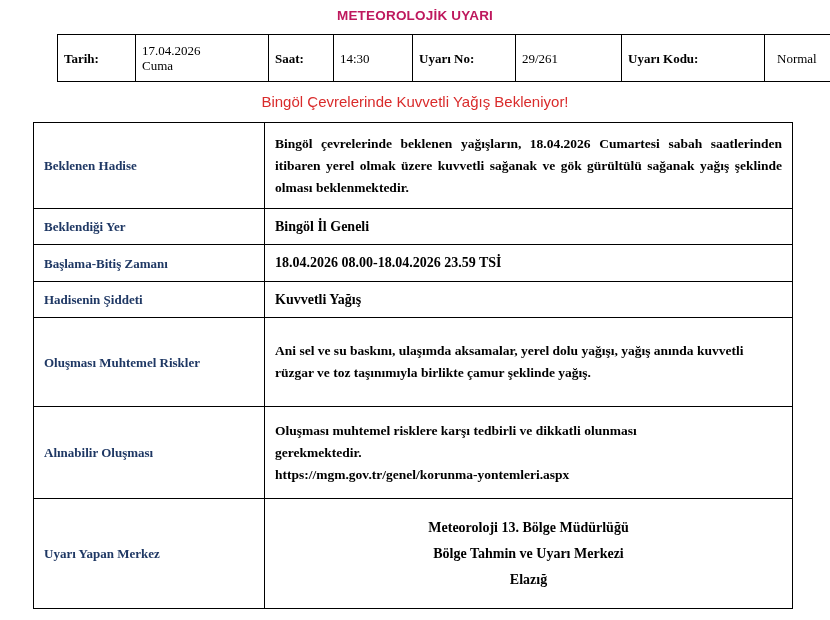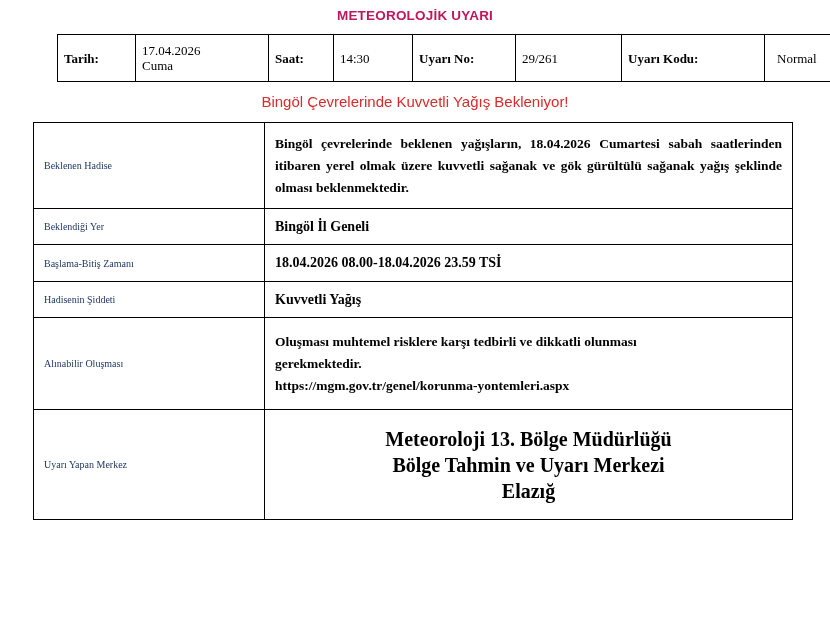--- a/index.html
+++ b/index.html
@@ -92,22 +92,22 @@
     table-layout: fixed;
   }
   table.body-table td {
     border: 1px solid #000000;
     vertical-align: middle;
     padding: 6px 10px;
   }
   td.row-label {
     width: 210px;
     color: #1f3864;
-    font-weight: normal;
-    font-size: 10px;
+    font-weight: bold;
+    font-size: 13px;
     line-height: 15px;
     padding-left: 12px;
   }
   td.row-value {
     font-size: 13.5px;
     font-weight: bold;
     line-height: 22px;
     padding-left: 12px;
     padding-right: 12px;
   }
@@ -115,21 +115,21 @@
     text-align: justify;
     text-align-last: left;
   }
   td.row-value.big {
     font-size: 14px;
     margin-left: 35px;
   }
   td.row-value.center {
     text-align: center;
     line-height: 26px;
-    font-size: 20px;
+    font-size: 14px;
   }
   .line { display: block; }
 
   
   .h-hadise   { height: 86px; }
   .h-yer      { height: 36px; }
   .h-zaman    { height: 37px; }
   .h-siddet   { height: 36px; }
   .h-riskler  { height: 89px; }
   .h-onlemler { height: 92px; }
@@ -179,20 +179,24 @@
       <tr class="h-zaman">
         <td class="row-label">Başlama-Bitiş Zamanı</td>
         <td class="row-value big">18.04.2026 08.00-18.04.2026 23.59  TSİ</td>
       </tr>
 
       <tr class="h-siddet">
         <td class="row-label">Hadisenin Şiddeti</td>
         <td class="row-value big">Kuvvetli Yağış</td>
       </tr>
 
+      <tr class="h-riskler">
+        <td class="row-label">Oluşması Muhtemel Riskler</td>
+        <td class="row-value">Ani sel ve su baskını, ulaşımda aksamalar, yerel dolu yağışı, yağış anında kuvvetli rüzgar ve toz taşınımıyla birlikte çamur şeklinde yağış.</td>
+      </tr>
 
       <tr class="h-onlemler">
         <td class="row-label">Alınabilir Oluşması</td>
         <td class="row-value">
           <span class="line">Oluşması muhtemel risklere karşı tedbirli ve dikkatli olunması</span>
           <span class="line">gerekmektedir.</span>
           <span class="line">https://mgm.gov.tr/genel/korunma-yontemleri.aspx</span>
         </td>
       </tr>
 

